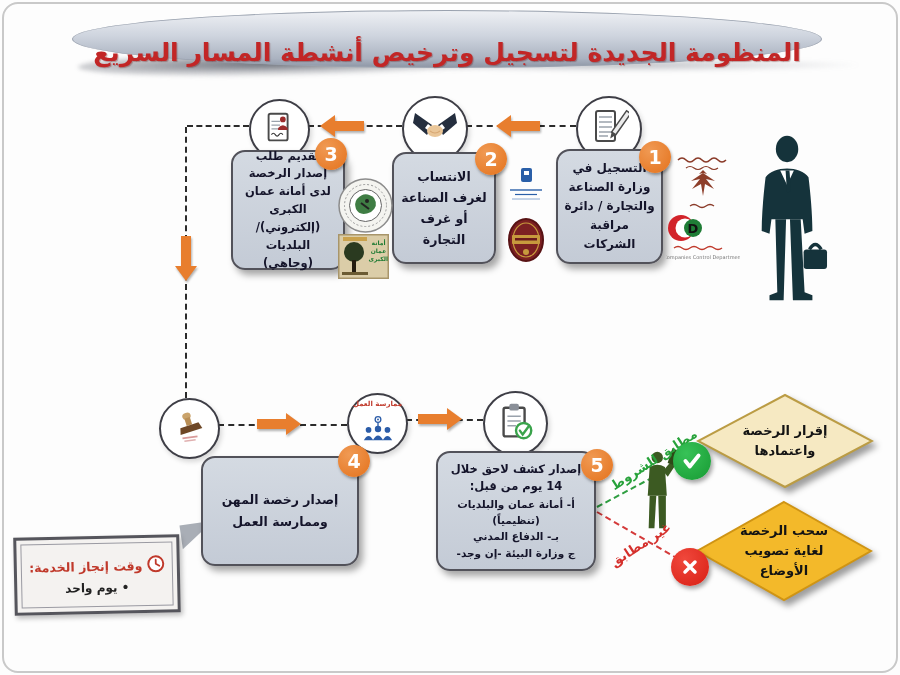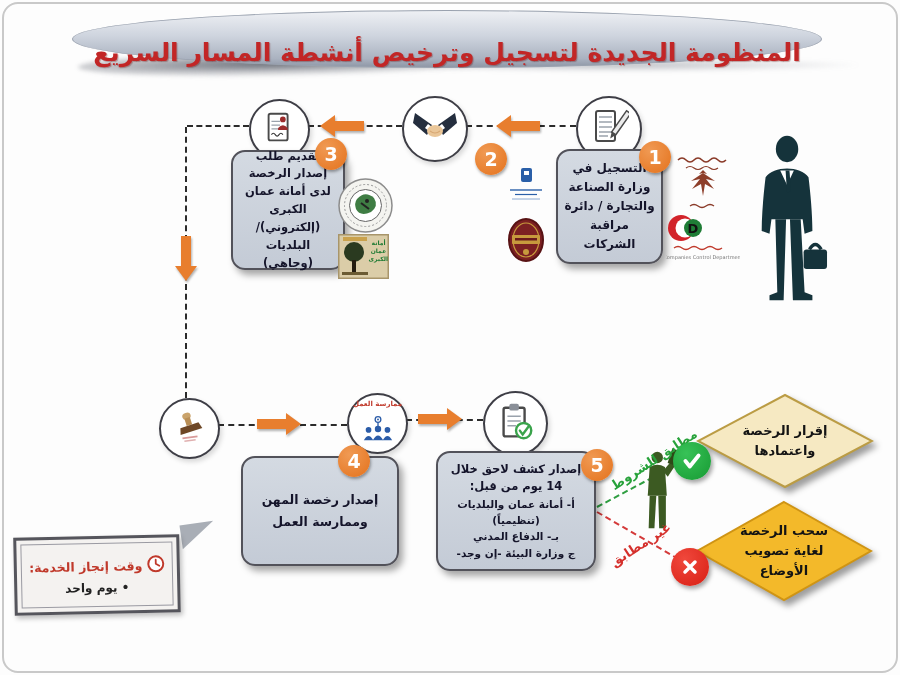--- a/index.html
+++ b/index.html
@@ -207,28 +207,31 @@
         <path d="M26 31 l3 4 l6 -8" stroke="#3aa34b" stroke-width="2.5" fill="none" stroke-linecap="round"></path>
       </svg>
     </span>
   </div>
 
   <div class="step-box" style="left:556px;top:149px;width:107px;height:115px;font-size:12px;padding:6px;line-height:1.6;">
     <span>التسجيل في وزارة الصناعة والتجارة / دائرة مراقبة الشركات</span>
   </div>
   <div class="num" style="left:639px;top:141px;">1</div>
 
+  <div class="step-box" style="left:392px;top:152px;width:104px;height:112px;font-size:12.5px;padding:6px;line-height:1.7;">
+    <span>الانتساب لغرف الصناعة أو غرف التجارة</span>
+  </div>
   <div class="num" style="left:475px;top:143px;">2</div>
 
   <div class="step-box" style="left:231px;top:150px;width:114px;height:120px;font-size:11.5px;padding:6px;line-height:1.55;">
     <span>تقديم طلب إصدار الرخصة لدى أمانة عمان الكبرى (إلكتروني)/ البلديات (وجاهي)</span>
   </div>
   <div class="num" style="left:315px;top:138px;">3</div>
 
-  <div class="step-box" style="left:201px;top:456px;width:158px;height:110px;font-size:12.5px;padding:8px;line-height:1.8;margin-left:40px;">
+  <div class="step-box" style="left:201px;top:456px;width:158px;height:110px;font-size:12.5px;padding:8px;line-height:1.8;">
     <span>إصدار رخصة المهن وممارسة العمل</span>
   </div>
   <div class="num" style="left:338px;top:445px;">4</div>
 
   <div class="step-box" style="left:436px;top:451px;width:160px;height:120px;font-size:11.5px;padding:9px 3px;line-height:1.5;">
     <span>إصدار كشف لاحق خلال 14 يوم من قبل:</span>
     <div class="box5-items">
       <div>أ- أمانة عمان والبلديات (تنظيمياً)</div>
       <div>بـ- الدفاع المدني</div>
       <div>ج وزارة البيئة  -إن وجد-</div>

